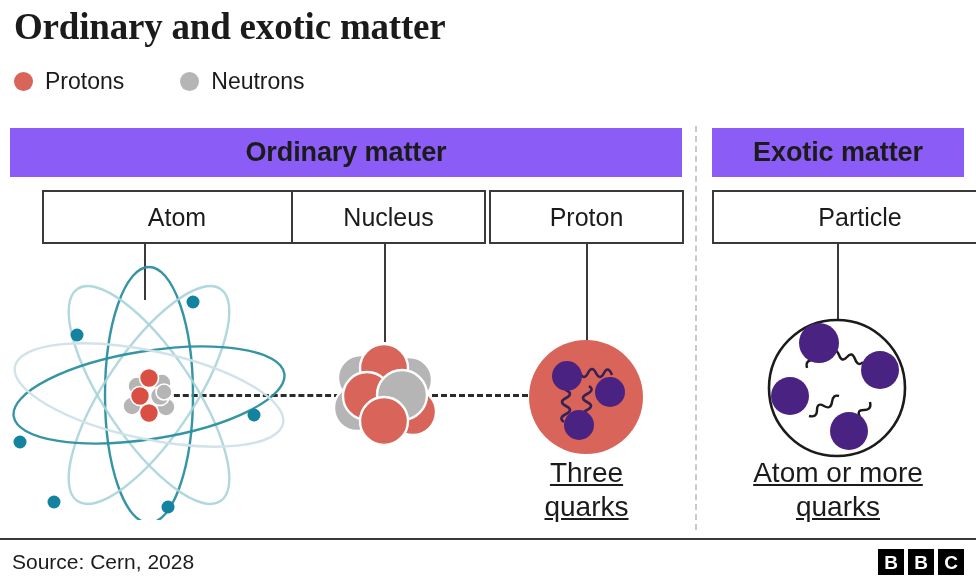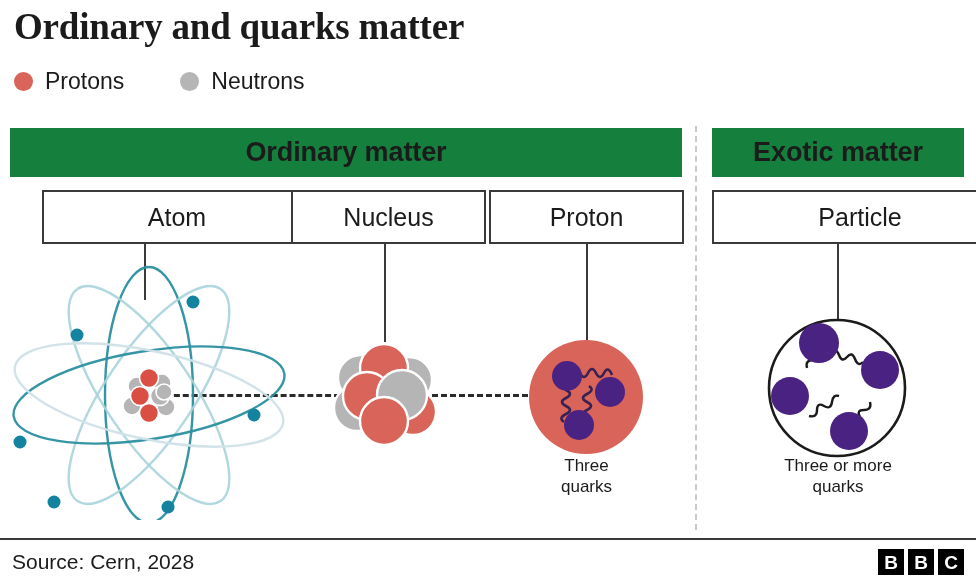--- a/index.html
+++ b/index.html
@@ -20,21 +20,21 @@
   }
 
   
   .legend{position:absolute;left:14px;top:70px;display:flex;align-items:center;gap:0;}
   .lg-item{display:flex;align-items:center;margin-right:56px;}
   .lg-dot{width:19px;height:19px;border-radius:50%;margin-right:12px;flex:0 0 auto;}
   .lg-label{font-size:23px;color:#1b1b1b;line-height:1;}
 
   
   .hdr{
-    position:absolute;height:49px;background:#15803d;
+    position:absolute;height:49px;background:#8b5cf6;
     display:flex;align-items:center;justify-content:center;
   }
   .hdr span{font-size:27px;font-weight:700;color:#1b1b1b;letter-spacing:-0.1px;}
   #hdr-ordinary{left:10px;top:128px;width:672px;}
   #hdr-exotic{left:712px;top:128px;width:252px;}
 
   
   .lbox{
     position:absolute;top:190px;height:54px;
     border:2px solid #3a3a3a;background:#ffffff;
@@ -68,43 +68,44 @@
 
   
   .illus{position:absolute;}
   #atom-illus{left:6px;top:262px;}
   #nucleus-illus{left:327px;top:338px;}
   #proton-illus{left:527px;top:338px;}
   #particle-illus{left:757px;top:318px;}
 
   
   .caption{
-    position:absolute;text-align:center;font-size:17px;color:#1b1b1b;
+    position:absolute;text-align:center;font-size:28px;color:#1b1b1b;
     line-height:1.22;
+    text-decoration:underline;
   }
   #cap-three{left:489px;top:456px;width:195px;}
   #cap-four{left:712px;top:456px;width:252px;}
 
   
   #footrule{position:absolute;left:0;top:538px;width:976px;height:2px;background:#3a3a3a;}
   #source{position:absolute;left:12px;top:550px;font-size:21px;color:#1b1b1b;}
   #bbc-logo{position:absolute;right:12px;top:549px;display:flex;gap:4px;}
   .bbc-sq{
     width:26px;height:26px;background:#000000;color:#ffffff;
     font-family:"Liberation Sans", sans-serif;
     font-size:19px;font-weight:700;
     display:flex;align-items:center;justify-content:center;line-height:1;
   }
 </style>
 </head>
 <body>
 
 <div id="page">
 
-  <div class="title">Ordinary and quarks matter</div>
+  <div class="title">Ordinary and exotic matter</div>
 
   <div class="legend">
     <div class="lg-item">
       <span class="lg-dot" style="background:#d96459"></span>
       <span class="lg-label">Protons</span>
     </div>
     <div class="lg-item">
       <span class="lg-dot" style="background:#b5b5b5"></span>
       <span class="lg-label">Neutrons</span>
     </div>
@@ -212,21 +213,21 @@
       <circle cx="92" cy="113" r="19"></circle>
       <circle cx="33" cy="78" r="19"></circle>
     </g>
   </svg>
 
   <div class="caption" id="cap-three">
     <div>Three</div>
     <div>quarks</div>
   </div>
   <div class="caption" id="cap-four">
-    <div>Three or more</div>
+    <div>Atom or more</div>
     <div>quarks</div>
   </div>
 
   <div id="footrule"></div>
   <div id="source">Source: Cern, 2028</div>
   <div id="bbc-logo">
     <div class="bbc-sq">B</div>
     <div class="bbc-sq">B</div>
     <div class="bbc-sq">C</div>
   </div>

